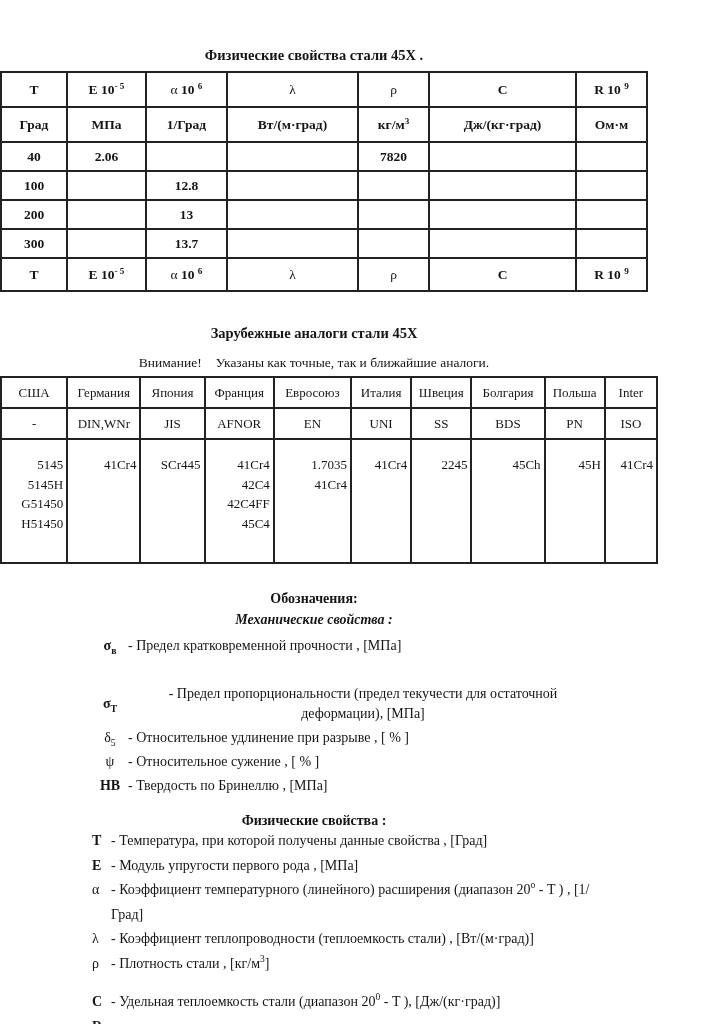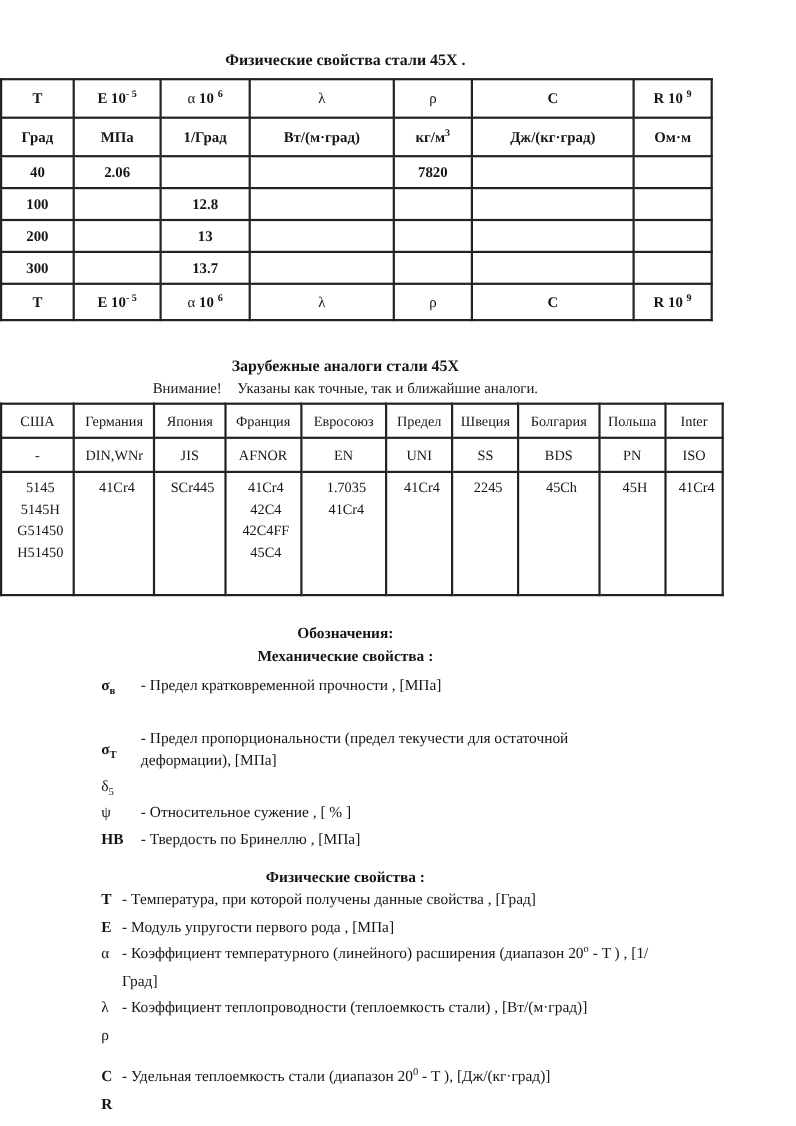--- a/index.html
+++ b/index.html
@@ -4,47 +4,47 @@
 <style>
   html,body{margin:0;padding:0;}
   body{
     width:724px;height:1024px;background:#ffffff;color:#151515;
     font-family:"Liberation Serif", serif;overflow:hidden;
   }
   .page{position:relative;width:628px;height:1024px;background:#fff;}
   .title{ text-align:center;font-weight:bold;font-size:14.5px;}
   .t1{padding-top:47px;}
   .t2{margin-top:33px;}
-  .notice{text-align:center;font-size:13.5px;margin-top:3px;}
+  .notice{text-align:center;font-size:13.5px;margin-top:13px;}
   .notice .lead{margin-right:14px;}
   table{border-collapse:collapse;}
   sup{font-size:0.68em;line-height:0;}
   sub{font-size:0.7em;line-height:0;}
   .gk{font-weight:normal;}
 
   
   #t1{width:646px;margin:7px auto 0;table-layout:fixed;font-size:13.5px;font-weight:bold;text-align:center;}
   #t1 td{border:2px solid #222;padding:0;vertical-align:middle;overflow:hidden;}
   #t1 tr.rh td{height:33px;}
   #t1 tr.rd td{height:27px;}
   #t1 tr.rf td{height:31px;}
 
   
   #t2{width:658px;margin:5px auto 0;table-layout:fixed;font-size:13px;text-align:center;}
   #t2 td{border:2px solid #222;padding:0;vertical-align:middle;overflow:hidden;}
   #t2 tr.hr td{height:29px;}
-  #t2 tr.vr td{height:104px;vertical-align:top;text-align:center;padding:3px 3px 3px 8px;line-height:19.5px;}
+  #t2 tr.vr td{height:104px;vertical-align:top;text-align:right;padding:15px 3px 3px 8px;line-height:19.5px;}
 
   .center-bold{text-align:center;font-weight:bold;font-size:14px;}
   .h-designations{margin-top:27px;}
-  .h-mech{margin-top:5px;}
+  .h-mech{margin-top:5px;font-style:italic;}
   .h-phys{margin-top:17px;}
   .h-weld{margin-top:30px;}
 
-  .def-row{display:flex;align-items:flex-start;margin:4px 30px 0 92px;font-size:14px;line-height:20px;}
+  .def-row{display:flex;align-items:flex-start;margin:4px 30px 0 92px;font-size:14px;line-height:20px;text-align:center;}
   .def-row.first{margin-top:8px;}
   .def-row.vcenter{align-items:center;margin-top:28px;}
   .def-sym{flex:none;width:36px;font-size:14px;}
   .def-sym.boldsym{font-weight:bold;}
   .def-desc{max-width:520px;}
   .def-desc.narrow{max-width:480px;}
 
   .phys-row{display:flex;align-items:flex-start;margin:0 30px 0 92px;font-size:14px;line-height:24.5px;}
   .phys-row.gap{margin-top:14px;}
   .phys-sym{flex:none;width:19px;}
@@ -152,21 +152,21 @@
         <col style="width:60px">
         <col style="width:52px">
     </colgroup>
     <tbody>
         <tr class="hr">
       <td>США</td>
       <td>Германия</td>
       <td>Япония</td>
       <td>Франция</td>
       <td>Евросоюз</td>
-      <td>Предел</td>
+      <td>Италия</td>
       <td>Швеция</td>
       <td>Болгария</td>
       <td>Польша</td>
       <td>Inter</td>
     </tr>
     <tr class="hr">
       <td>-</td>
       <td>DIN,WNr</td>
       <td>JIS</td>
       <td>AFNOR</td>
@@ -225,20 +225,21 @@
   <div class="def-row first">
     <span class="def-sym boldsym"><span>σ</span><sub>в</sub></span>
     <span class="def-desc"><span>- Предел кратковременной прочности , [МПа]</span><sup></sup><span></span></span>
   </div>
   <div class="def-row vcenter">
     <span class="def-sym boldsym"><span>σ</span><sub>T</sub></span>
     <span class="def-desc narrow"><span>- Предел пропорциональности (предел текучести для остаточной деформации), [МПа]</span><sup></sup><span></span></span>
   </div>
   <div class="def-row">
     <span class="def-sym"><span>δ</span><sub>5</sub></span>
+    <span class="def-desc"><span>- Относительное удлинение при разрыве , [ % ]</span><sup></sup><span></span></span>
   </div>
   <div class="def-row">
     <span class="def-sym"><span>ψ</span><sub></sub></span>
     <span class="def-desc"><span>- Относительное сужение , [ % ]</span><sup></sup><span></span></span>
   </div>
   <div class="def-row">
     <span class="def-sym boldsym"><span>HB</span><sub></sub></span>
     <span class="def-desc"><span>- Твердость по Бринеллю , [МПа]</span><sup></sup><span></span></span>
   </div>
 
@@ -255,20 +256,21 @@
   <div class="phys-row">
     <span class="phys-sym">α</span>
     <span class="phys-desc"><span>- Коэффициент температурного (линейного) расширения (диапазон 20</span><sup>о</sup><span> - T ) , [1/Град]</span></span>
   </div>
   <div class="phys-row">
     <span class="phys-sym">λ</span>
     <span class="phys-desc"><span>- Коэффициент теплопроводности (теплоемкость стали) , [Вт/(м·град)]</span><sup></sup><span></span></span>
   </div>
   <div class="phys-row">
     <span class="phys-sym">ρ</span>
+    <span class="phys-desc"><span>- Плотность стали , [кг/м</span><sup>3</sup><span>]</span></span>
   </div>
   <div class="phys-row gap">
     <span class="phys-sym boldsym">C</span>
     <span class="phys-desc"><span>- Удельная теплоемкость стали (диапазон 20</span><sup>0</sup><span> - T ), [Дж/(кг·град)]</span></span>
   </div>
   <div class="phys-row">
     <span class="phys-sym boldsym">R</span>
   </div>
 
   <div class="center-bold h-weld">Свариваемость :</div>

